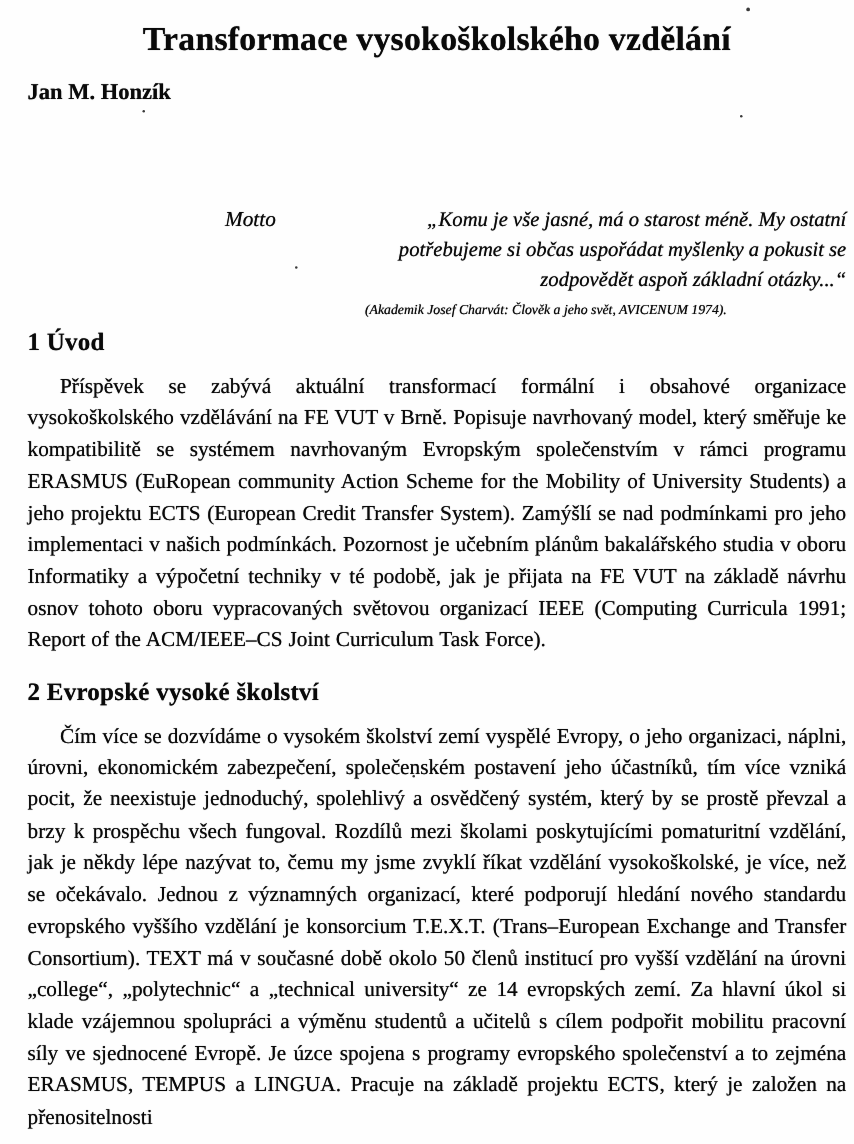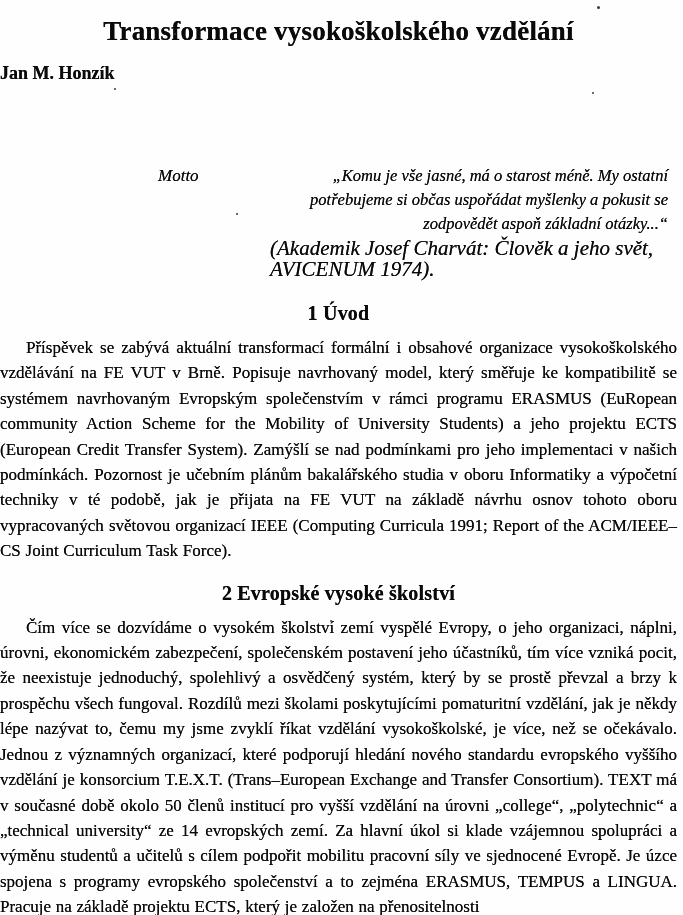--- a/index.html
+++ b/index.html
@@ -10,21 +10,21 @@
   body {
     width: 683px;
     height: 915px;
     overflow: hidden;
   }
   .page {
     position: relative;
     box-sizing: border-box;
     width: 683px;
     height: 915px;
-    padding: 14px 6px 0 0;
+    padding: 14px 6px 0 22px;
     background: #fefefe;
     font-family: "Liberation Serif", serif;
     color: #0a0a0a;
     text-shadow: 0 0 0.6px rgba(10,10,10,0.85);
   }
   .title {
     margin: 0;
     text-align: center;
     font-size: 27px;
     line-height: 35px;
@@ -51,30 +51,29 @@
     font-size: 17px;
     line-height: 24px;
   }
   .motto-body { width: 398px; }
   .motto-quote {
     font-size: 16.5px;
     line-height: 24px;
     text-align: right;
   }
   .motto-attr {
-    font-size: 21px;
+    font-size: 11px;
     line-height: 21px;
     margin-top: 2px;
   }
   .sec-heading {
     font-size: 20px;
     font-weight: bold;
-    margin: 22px 0 0 0;
+    margin: 4px 0 0 0;
     letter-spacing: 0.2px;
-    text-align: center;
   }
   .sec-heading.second { margin-top: 18px; }
   .para {
     margin: 10px 0 0 0;
     font-size: 17px;
     line-height: 25.4px;
     text-align: justify;
     text-indent: 26px;
     word-spacing: 0.5px;
   }

